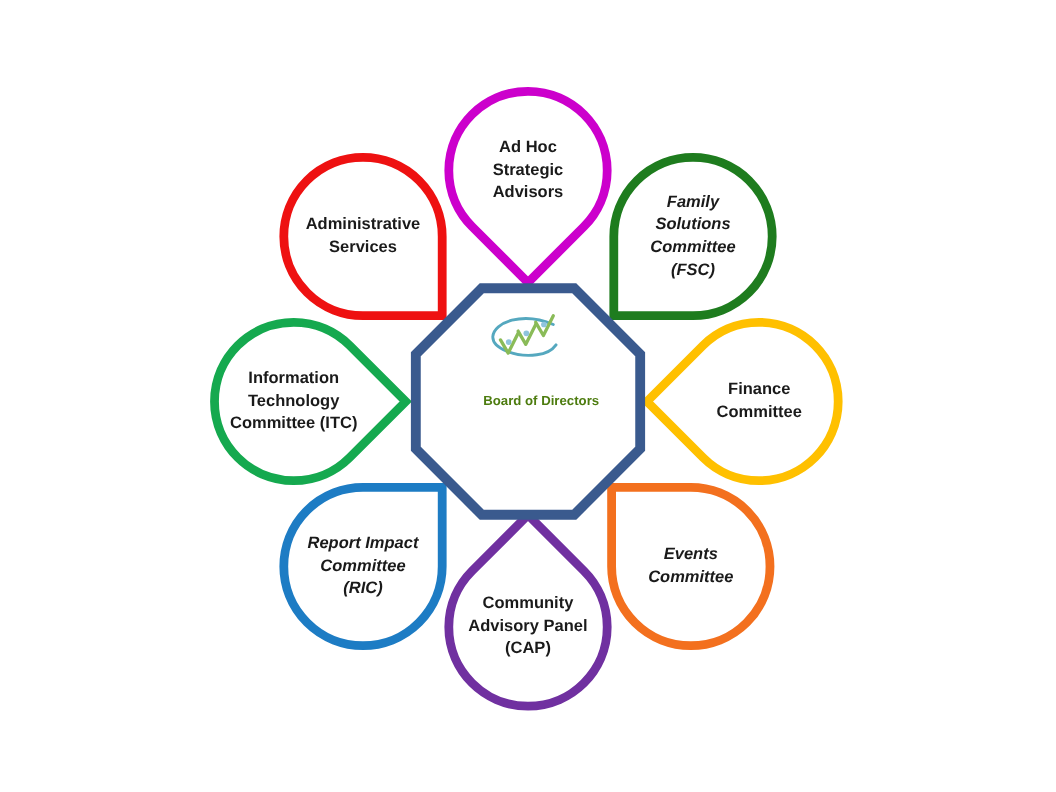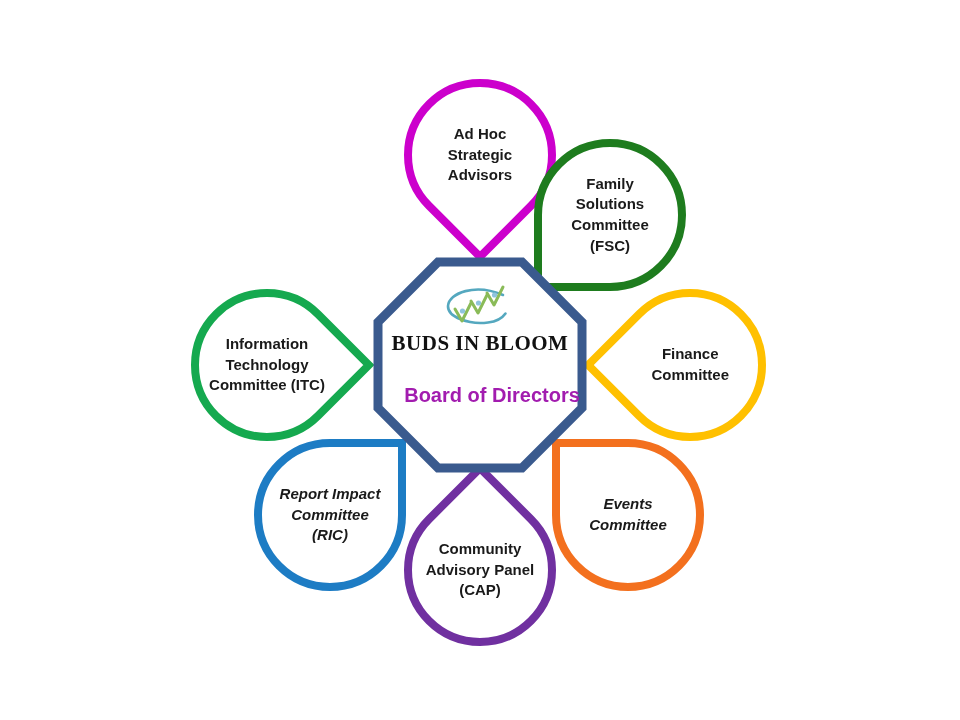--- a/index.html
+++ b/index.html
@@ -36,21 +36,21 @@
   
   .sharp-bl { border-radius: 50% 50% 50% 0; }   
   .sharp-br { border-radius: 50% 50% 0 50%; }   
   .sharp-tl { border-radius: 0 50% 50% 50%; }   
   .sharp-tr { border-radius: 50% 0 50% 50%; }   
   
   .rot45 { transform: rotate(45deg); }
   .rot45 .petal-label { transform: rotate(-45deg); }
   
   .pos-top          { left: 404px; top:  79px; }
-  .pos-top-right    { left: 534px; top: 139px; }
+  .pos-top-right    { left: 554px; top: 139px; font-style: italic; }
   .pos-right        { left: 614px; top: 289px; }
   .pos-bottom-right { left: 552px; top: 439px; font-style: italic; }
   .pos-bottom       { left: 404px; top: 494px; }
   .pos-bottom-left  { left: 254px; top: 439px; font-style: italic; }
   .pos-left         { left: 191px; top: 289px; }
   .pos-top-left     { left: 254px; top: 139px; }
   
   .octagon-svg {
     position: absolute;
     left: 373px; top: 257px;
@@ -69,22 +69,22 @@
   .org-title {
     font-family: "Liberation Serif", serif;
     font-weight: bold;
     font-size: 21px;
     letter-spacing: 0.5px;
     color: #111111;
     margin-top: 2px;
   }
   .board-label {
     font-weight: bold;
-    font-size: 20px;
-    color: #a21caf;
+    font-size: 12px;
+    color: #4d7c0f;
     margin-top: 28px;
     margin-left: 24px;
   }
 </style>
 </head>
 <body>
 
 <div class="canvas">
 
   <div class="petal rot45 pos-top sharp-br" style="border-color: rgb(204, 0, 204);">
@@ -121,32 +121,35 @@
 Committee
 (RIC)</div>
   </div>
 
   <div class="petal rot45 pos-left sharp-tr" style="border-color: rgb(21, 169, 79);">
     <div class="petal-label">Information
 Technology
 Committee (ITC)</div>
   </div>
 
+  <div class="petal pos-top-left sharp-br" style="border-color: rgb(238, 17, 17);">
+    <div class="petal-label">Administrative
+Services</div>
+  </div>
 
   <svg class="octagon-svg" width="214" height="216">
     <polygon points="65,5 149,5 209,65 209,151 149,211 65,211 5,151 5,65" fill="#ffffff" stroke-width="9" stroke-linejoin="miter" stroke="#3A5A8E"></polygon>
   </svg>
 
   <div class="octagon-content">
     <svg width="78" height="46" viewBox="0 0 78 46">
       <path d="M62 12 C34 0 8 10 7 23 C6.5 34 28 42 47 39.5 C55.5 38.5 61 35.5 64.5 30.5" fill="none" stroke-width="2.6" stroke-linecap="round" stroke="#55A8BF"></path>
       <path d="M14 26 L21 38 L30 20" fill="none" stroke-width="3" stroke-linecap="round" stroke-linejoin="round" stroke="#8ABB58"></path>
       <path d="M30 18 L37 30 L46 12" fill="none" stroke-width="3" stroke-linecap="round" stroke-linejoin="round" stroke="#8ABB58"></path>
       <path d="M46 10 L53 22 L62 4" fill="none" stroke-width="3" stroke-linecap="round" stroke-linejoin="round" stroke="#8ABB58"></path>
       <circle cx="21.5" cy="28" r="2.6" fill="#8FC4DD"></circle>
       <circle cx="37.5" cy="20" r="2.6" fill="#8FC4DD"></circle>
       <circle cx="53.5" cy="12" r="2.6" fill="#8FC4DD"></circle>
     </svg>
-    <div class="org-title">BUDS IN BLOOM</div>
     <div class="board-label">Board of Directors</div>
   </div>
 
 </div>
 
 </body></html>

